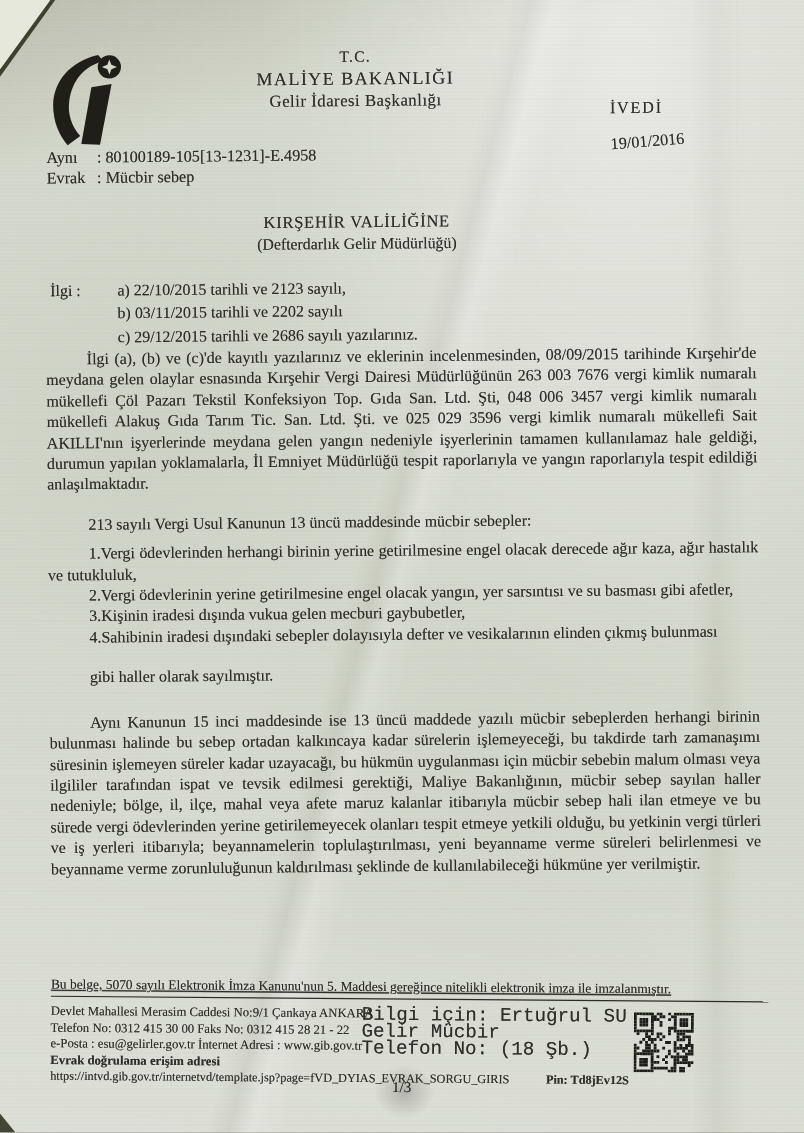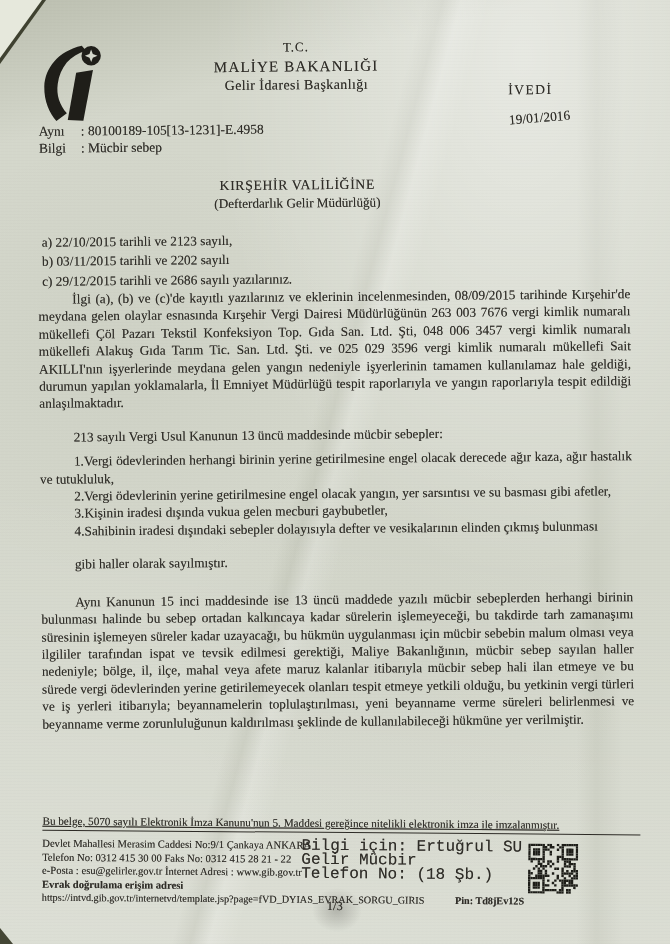--- a/index.html
+++ b/index.html
@@ -103,31 +103,32 @@
 
     <div class="urgency">İVEDİ</div>
     <div class="doc-date">19/01/2016</div>
 
     <div class="meta">
       <div class="meta-row">
         <span class="meta-label">Aynı</span>
         <span>: 80100189-105[13-1231]-E.4958</span>
       </div>
       <div class="meta-row">
-        <span class="meta-label">Bilgi</span>
+        <span class="meta-label">Evrak</span>
         <span>: Mücbir sebep</span>
       </div>
     </div>
 
     <div class="recipient">
       <div class="recip-1">KIRŞEHİR VALİLİĞİNE</div>
       <div class="recip-2">(Defterdarlık Gelir Müdürlüğü)</div>
     </div>
 
     <div class="refs">
+      <div class="refs-label">İlgi :</div>
       <div class="refs-items">
         <div>a) 22/10/2015 tarihli ve 2123 sayılı,</div>
         <div>b) 03/11/2015 tarihli ve 2202 sayılı</div>
         <div>c) 29/12/2015 tarihli ve 2686 sayılı yazılarınız.</div>
       </div>
     </div>
 
     <div class="body-text">
       <p class="just p1">İlgi (a), (b) ve (c)'de kayıtlı yazılarınız ve eklerinin incelenmesinden, 08/09/2015 tarihinde Kırşehir'de meydana gelen olaylar esnasında Kırşehir Vergi Dairesi Müdürlüğünün 263 003 7676 vergi kimlik numaralı mükellefi Çöl Pazarı Tekstil Konfeksiyon Top. Gıda San. Ltd. Şti, 048 006 3457 vergi kimlik numaralı mükellefi Alakuş Gıda Tarım Tic. San. Ltd. Şti. ve 025 029 3596 vergi kimlik numaralı mükellefi Sait AKILLI'nın işyerlerinde meydana gelen yangın nedeniyle işyerlerinin tamamen kullanılamaz hale geldiği, durumun yapılan yoklamalarla, İl Emniyet Müdürlüğü tespit raporlarıyla ve yangın raporlarıyla tespit edildiği anlaşılmaktadır.</p>
       <p class="p2">213 sayılı Vergi Usul Kanunun 13 üncü maddesinde mücbir sebepler:</p>

